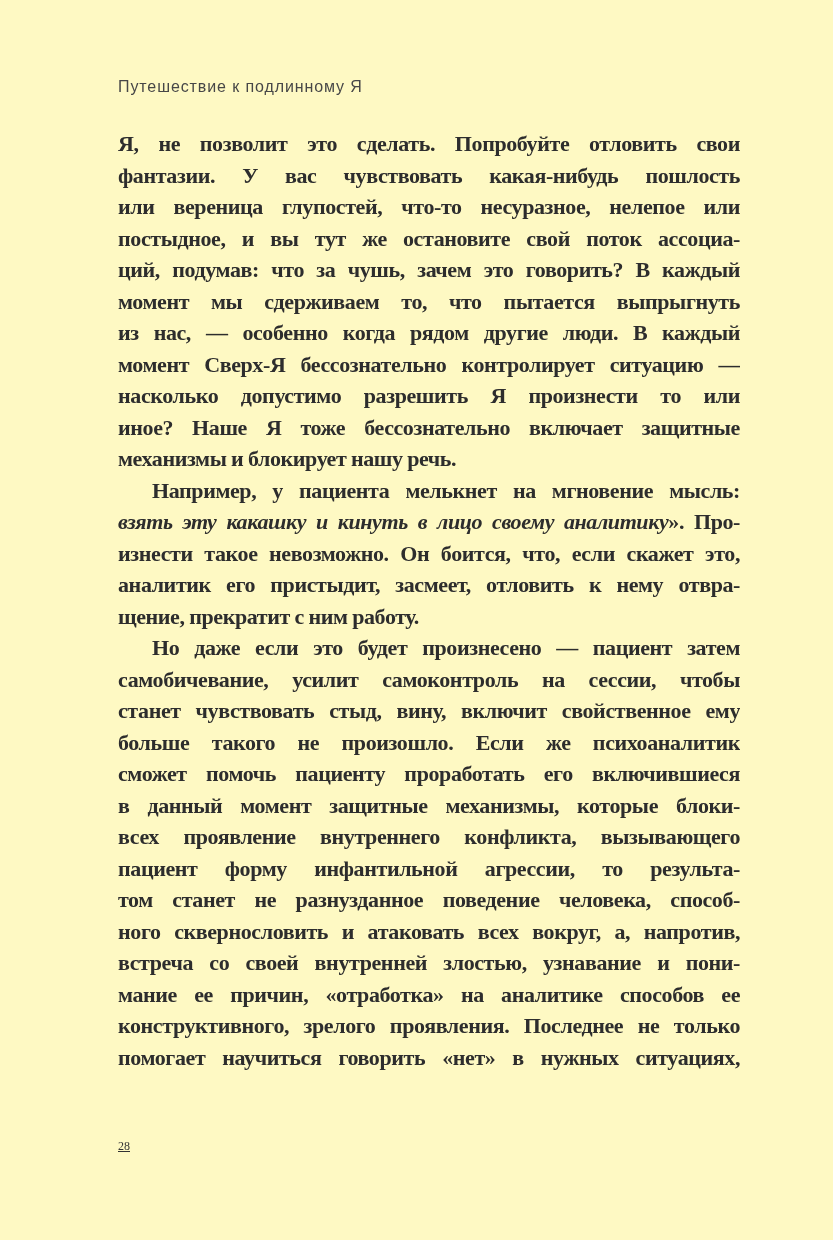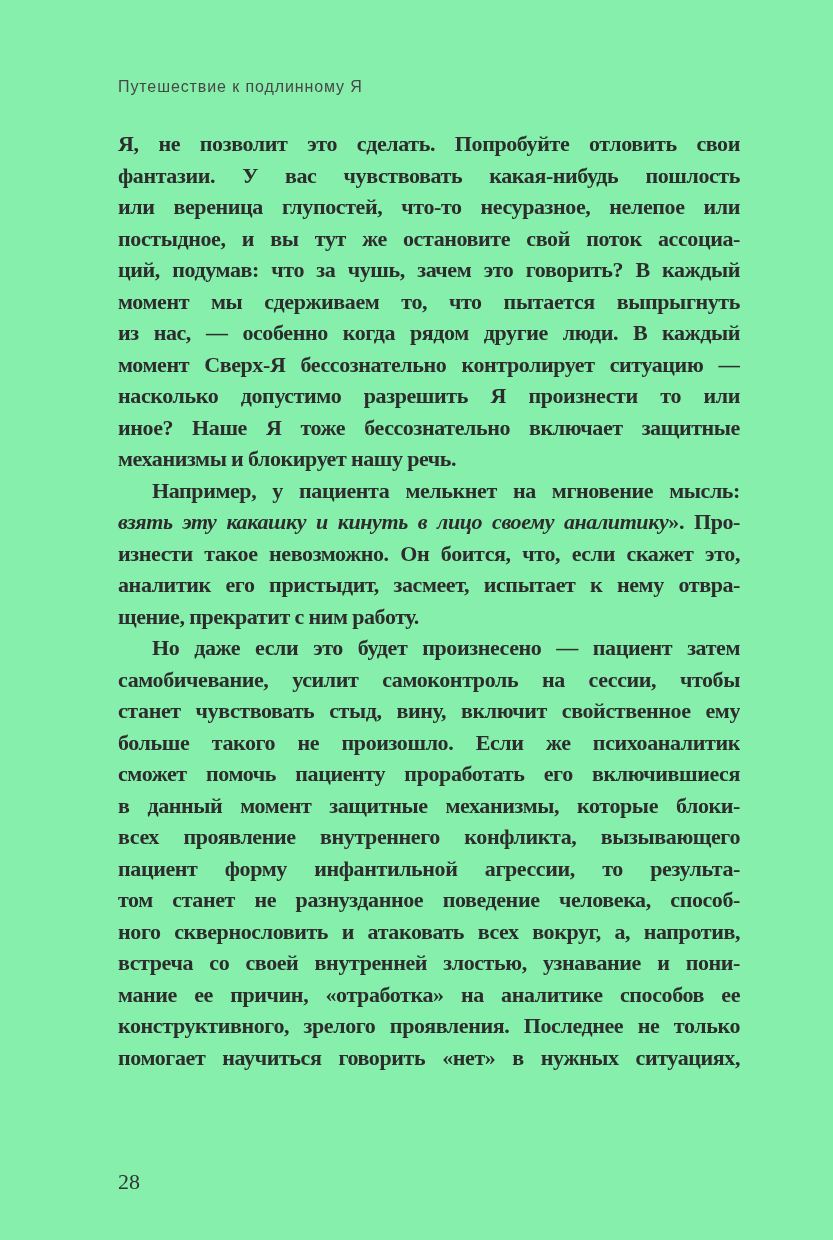--- a/index.html
+++ b/index.html
@@ -1,20 +1,20 @@
 <!DOCTYPE html>
 <html><head>
 <meta charset="utf-8">
 <style>
   html, body { margin: 0; padding: 0; background: #ffffff; }
   .page {
     position: relative;
     width: 833px;
     height: 1240px;
-    background: #86efac;
+    background: #fef9c3;
     font-family: "Liberation Serif", "DejaVu Serif", serif;
     color: #2d2d2d;
     overflow: hidden;
   }
   .running-header {
     position: absolute;
     left: 118px;
     top: 78px;
     font-family: "Liberation Sans", "DejaVu Sans", sans-serif;
     font-size: 16px;
@@ -41,23 +41,24 @@
   .line.last {
     text-align-last: left;
   }
   .line.indent {
     text-indent: 34px;
   }
   .it { font-style: italic; }
   .page-number {
     position: absolute;
     left: 118px;
-    top: 1169px;
-    font-size: 22px;
+    top: 1139px;
+    font-size: 12px;
     color: #333333;
+    text-decoration: underline;
   }
 </style>
 </head>
 <body>
 
 <div class="page">
 
   <div class="running-header">Путешествие к подлинному Я</div>
 
   <div class="body-text">
@@ -73,21 +74,21 @@
       <div class="line">момент Сверх-Я бессознательно контролирует ситуацию —</div>
       <div class="line">насколько допустимо разрешить Я произнести то или</div>
       <div class="line">иное? Наше Я тоже бессознательно включает защитные</div>
       <div class="line last">механизмы и блокирует нашу речь.</div>
     </div>
 
     <div>
       <div class="line indent">Например, у пациента мелькнет на мгновение мысль:</div>
       <div class="line"><span class="it">взять эту какашку и кинуть в лицо своему аналитику</span><span>». Про-</span></div>
       <div class="line">изнести такое невозможно. Он боится, что, если скажет это,</div>
-      <div class="line">аналитик его пристыдит, засмеет, испытает к нему отвра-</div>
+      <div class="line">аналитик его пристыдит, засмеет, отловить к нему отвра-</div>
       <div class="line last">щение, прекратит с ним работу.</div>
     </div>
 
     <div>
       <div class="line indent">Но даже если это будет произнесено — пациент затем</div>
       <div class="line">самобичевание, усилит самоконтроль на сессии, чтобы</div>
       <div class="line">станет чувствовать стыд, вину, включит свойственное ему</div>
       <div class="line">больше такого не произошло. Если же психоаналитик</div>
       <div class="line">сможет помочь пациенту проработать его включившиеся</div>
       <div class="line">в данный момент защитные механизмы, которые блоки-</div>

